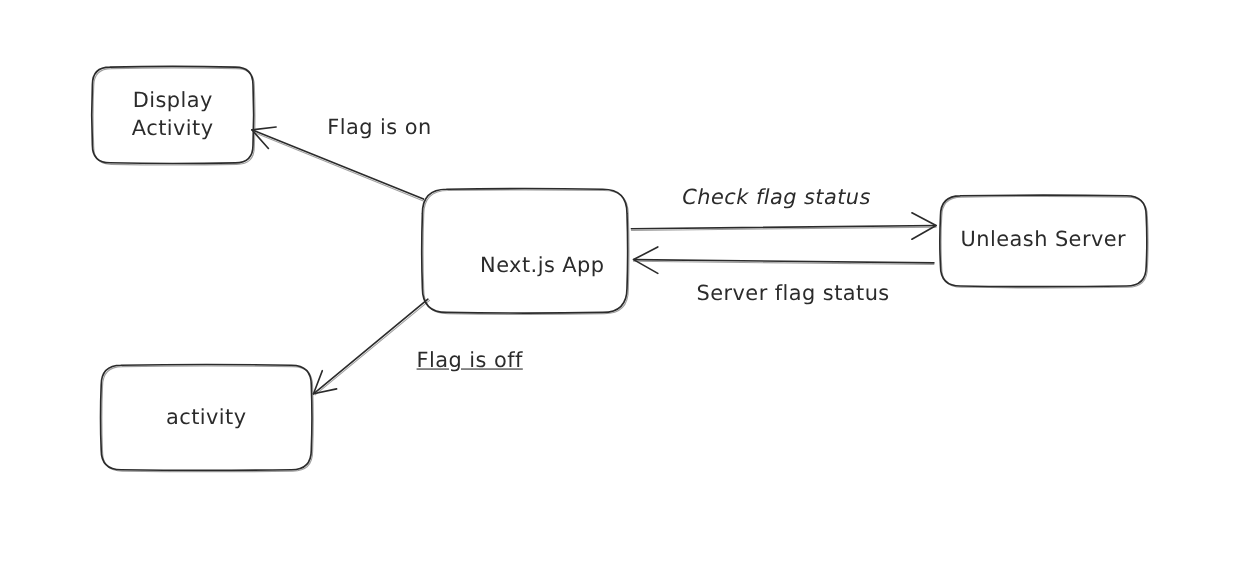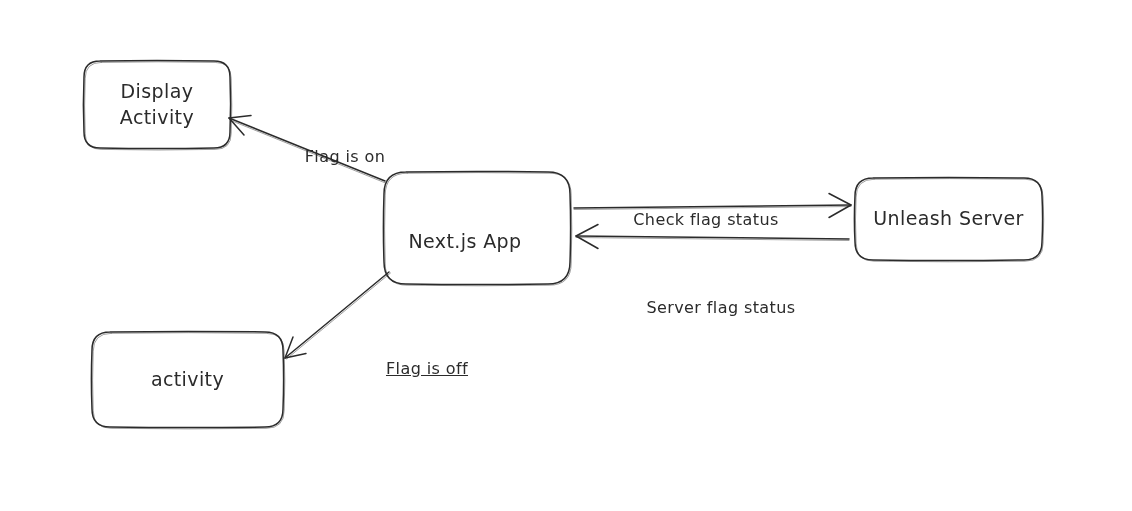--- a/index.html
+++ b/index.html
@@ -49,25 +49,24 @@
     letter-spacing: 0.4px;
     line-height: 1.35;
     color: #2b2b2b;
   }
   .edge-label {
     position: absolute;
     display: flex;
     align-items: center;
     justify-content: center;
     text-align: center;
-    font-size: 16px;
+    font-size: 19px;
     letter-spacing: 0.4px;
     white-space: nowrap;
     color: #2b2b2b;
-    margin-top: 40px;
   }
 </style>
 </head>
 <body>
 
 <div class="canvas">
 
   <svg class="diagram-svg" viewBox="0 0 1132 511">
 
     <g>
@@ -113,33 +112,33 @@
       <path class="sketch" d="M389,272 L285,358"></path>
       <polyline class="sketch" points="306,353.5 285,358 293,337"></polyline>
     </g>
   </svg>
 
   <div class="node-label" style="left:84px; top:61px; width:146px; height:87px;">
     <span>Display</span>
     <span>Activity</span>
   </div>
 
-  <div class="node-label" style="left:372px; top:172px; width:186px; height:140px;">
+  <div class="node-label" style="left:400px; top:172px; width:186px; height:140px;">
     <span>Next.js App</span>
   </div>
 
   <div class="node-label" style="left:855px; top:178px; width:187px; height:82px;">
     <span>Unleash Server</span>
   </div>
 
   <div class="node-label" style="left:92px; top:332px; width:191px; height:95px;">
     <span>activity</span>
   </div>
 
   <div class="edge-label" style="left:265px; top:102px; width:160px; height:28px;">Flag is on</div>
 
-  <div class="edge-label" style="left:596px; top:165px; width:220px; height:28px;">Check flag status</div>
+  <div class="edge-label" style="left:596px; top:165px; width:220px; height:28px;font-style:italic;">Check flag status</div>
 
   <div class="edge-label" style="left:611px; top:253px; width:220px; height:28px;">Server flag status</div>
 
   <div class="edge-label" style="left:357px; top:314px; width:140px; height:28px;text-decoration:underline;">Flag is off</div>
 
 </div>
 
 </body></html>

